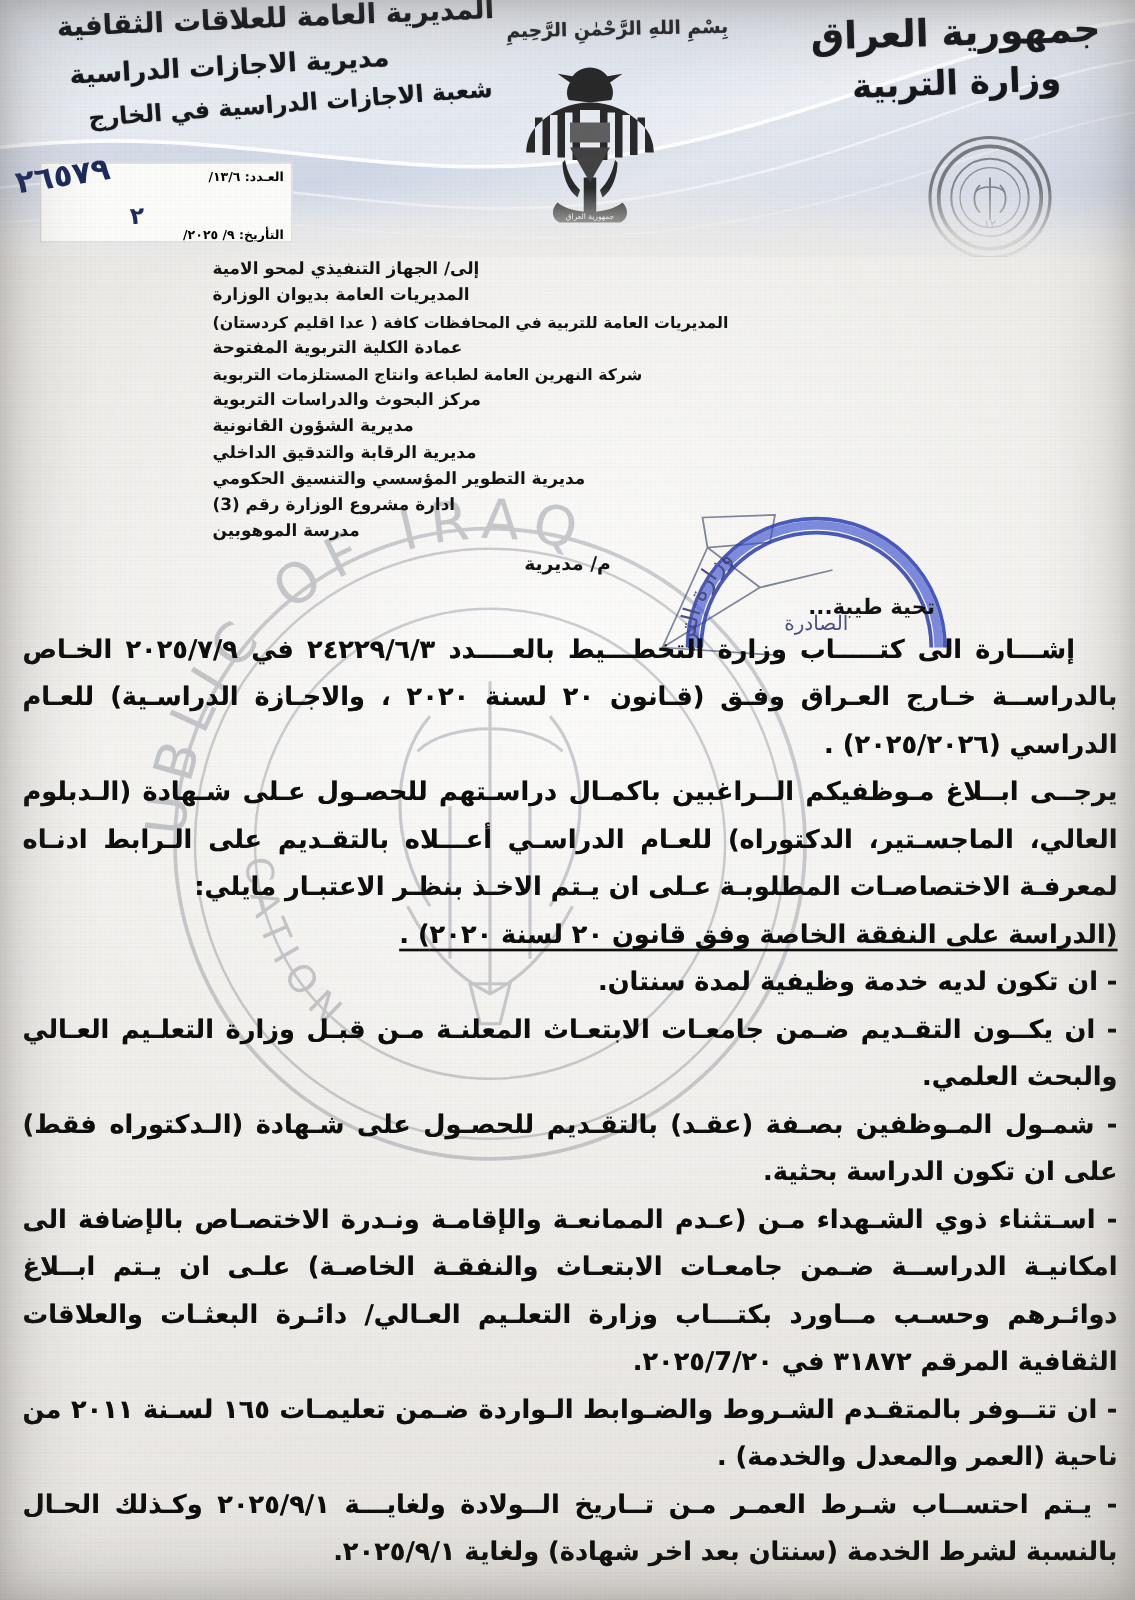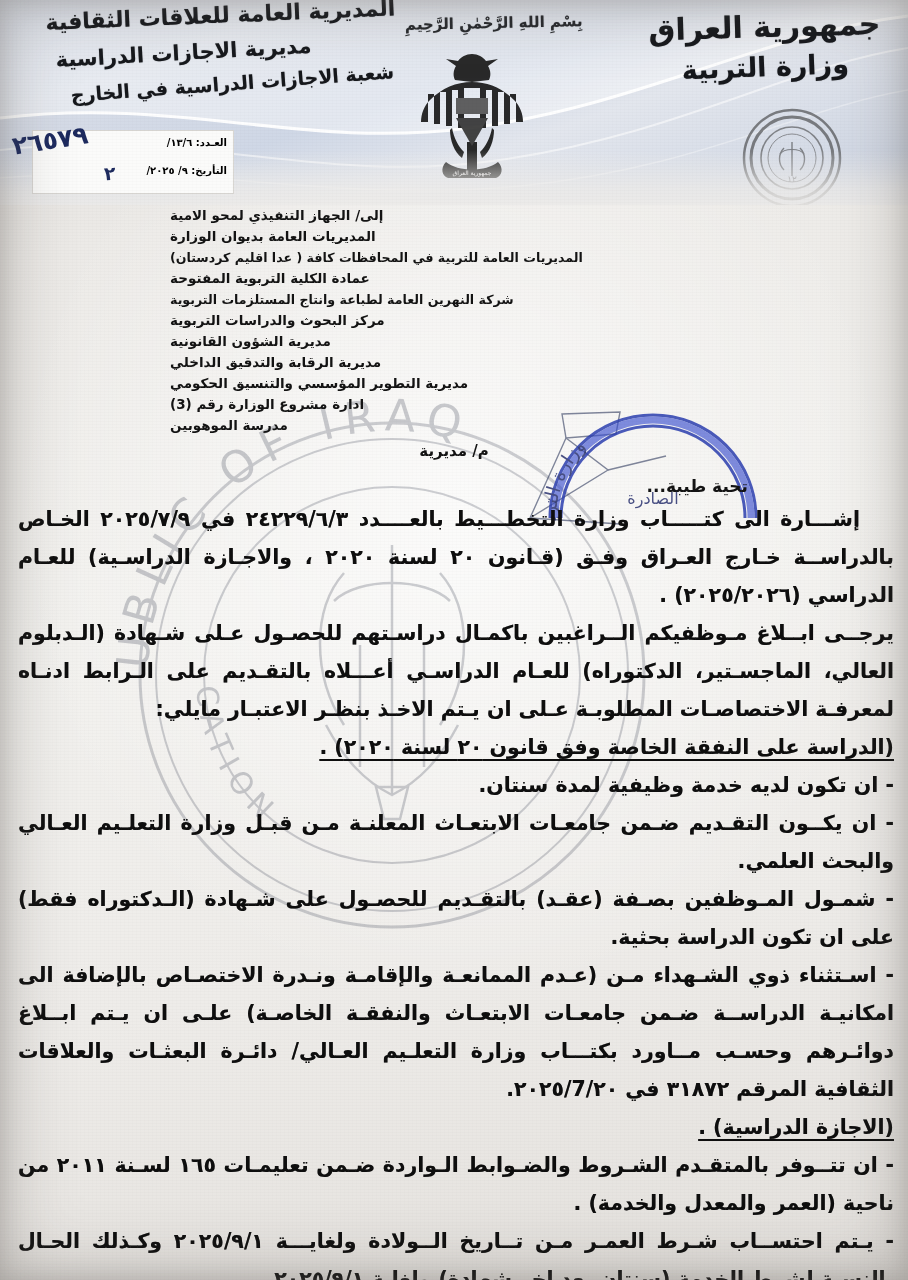--- a/index.html
+++ b/index.html
@@ -63,21 +63,21 @@
   
   #numbox{
     position:absolute;left:32px;top:130px;width:200px;height:62px;
     background:#fbfbfa;border:1px solid #d9d7d3;
   }
   .numrow{
     position:absolute;right:6px;font-family:"DejaVu Sans","Liberation Sans",sans-serif;
     font-weight:700;font-size:10px;white-space:nowrap;color:#000000;
   }
   #row-num{top:6px;}
-  #row-date{top:34px;padding-left:33px;}
+  #row-date{top:52px;padding-left:33px;}
   #hand-num{
     position:absolute;left:12px;top:126px;font-size:25px;font-weight:700;
     color:#1d2a5e;transform:rotate(-9deg);font-family:"DejaVu Sans",sans-serif;
     letter-spacing:1px;
   }
   #hand-day{
     position:absolute;left:104px;top:162px;font-size:19px;font-weight:700;
     color:#1d2a5e;transform:rotate(-4deg);font-family:"DejaVu Sans",sans-serif;
   }
 
@@ -280,21 +280,20 @@
 
     <p class="para single u-head">(الدراسة على النفقة الخاصة وفق قانون ٢٠ لسنة ٢٠٢٠) .</p>
 
     <div id="sec1">
         <p class="para">- ان تكون لديه خدمة وظيفية لمدة سنتان.</p>
         <p class="para">- ان يكــون التقـديم ضـمن جامعـات الابتعـاث المعلنـة مـن قبـل وزارة التعلـيم العـالي والبحث العلمي.</p>
         <p class="para">- شمـول المـوظفين بصـفة (عقـد) بالتقـديم للحصـول على شـهادة (الـدكتوراه فقط) على ان تكون الدراسة بحثية.</p>
         <p class="para">- اسـتثناء ذوي الشـهداء مـن (عـدم الممانعـة والإقامـة ونـدرة الاختصـاص بالإضافة الى امكانيـة الدراســة ضـمن جامعـات الابتعـاث والنفقـة الخاصـة) علـى ان يـتم ابــلاغ دوائـرهم وحسـب مــاورد بكتـــاب وزارة التعلـيم العـالي/ دائـرة البعثـات والعلاقات الثقافية المرقم ٣١٨٧٢ في ٢٠٢٥/7/٢٠.</p>
       </div>
 
-    <p class="para single u-head">(الاجازة الدراسية) .</p>
 
     <div id="sec2">
         <p class="para">- ان تتــوفر بالمتقـدم الشـروط والضـوابط الـواردة ضـمن تعليمـات ١٦٥ لسـنة ٢٠١١ من ناحية (العمر والمعدل والخدمة) .</p>
         <p class="para">- يـتم احتســاب شـرط العمـر مـن تــاريخ الــولادة ولغايـــة ٢٠٢٥/٩/١ وكـذلك الحـال بالنسبة لشرط الخدمة (سنتان بعد اخر شهادة) ولغاية ٢٠٢٥/٩/١.</p>
       </div>
   </div>
 
   <div id="grain"></div>
   <div id="vign"></div>
 </div>

